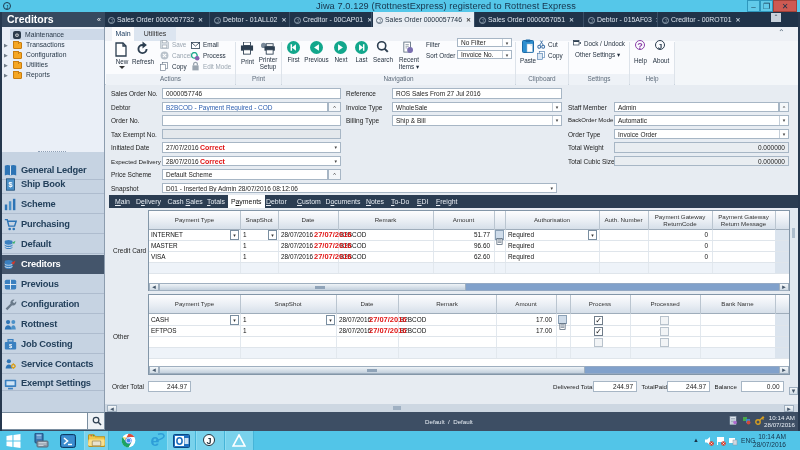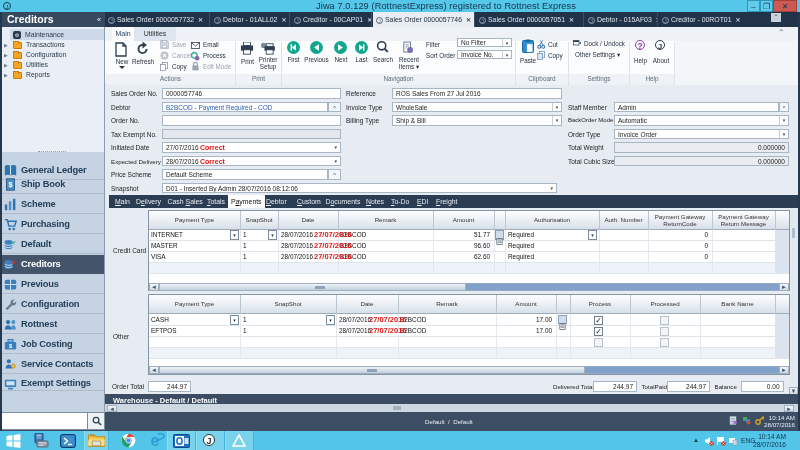--- a/index.html
+++ b/index.html
@@ -579,23 +579,20 @@
     <div class="abs field" style="left:593px;top:380.5px;width:44px;height:11.5px;text-align:right;">244.97</div>
     <div class="abs flabel" style="left:641.5px;top:383px;font-size:6.2px;">TotalPaid</div>
     <div class="abs field" style="left:666.5px;top:380.5px;width:43.5px;height:11.5px;text-align:right;">244.97</div>
     <div class="abs flabel" style="left:714.5px;top:383px;font-size:6.2px;">Balance</div>
     <div class="abs field" style="left:740.5px;top:380.5px;width:43px;height:11.5px;text-align:right;">0.00</div>
 
     <div class="abs" style="left:790px;top:208px;width:8px;height:179px;background:#e2e9f0;"></div>
     <div class="abs sbtn" style="left:789px;top:387px;width:9px;height:8px;line-height:7px;">▼</div>
   </div>
 
-  <div class="abs" id="whbar">
-      <span style="position:absolute;left:8px;top:2px;color:#fff;font-size:7.5px;font-weight:bold;">Warehouse - Default / Default</span>
-    </div>
   <div class="abs" id="bscroll"></div>
   <div class="abs" id="statusbar"></div>
   <div class="abs" id="taskbar"></div>
   <div id="bottom-items">
 
     <div class="abs sbtn" style="left:107px;top:404.5px;width:10px;height:7px;line-height:6px;">◄</div>
     <div class="abs" style="left:393px;top:406px;width:8px;height:4px;background:#9fb0c2;"></div>
     <div class="abs sbtn" style="left:784px;top:404.5px;width:10px;height:7px;line-height:6px;">►</div>
 
     <div class="abs" style="left:425px;top:418px;font-size:6.2px;color:#e8eef5;">Default&nbsp; /&nbsp; Default</div>

